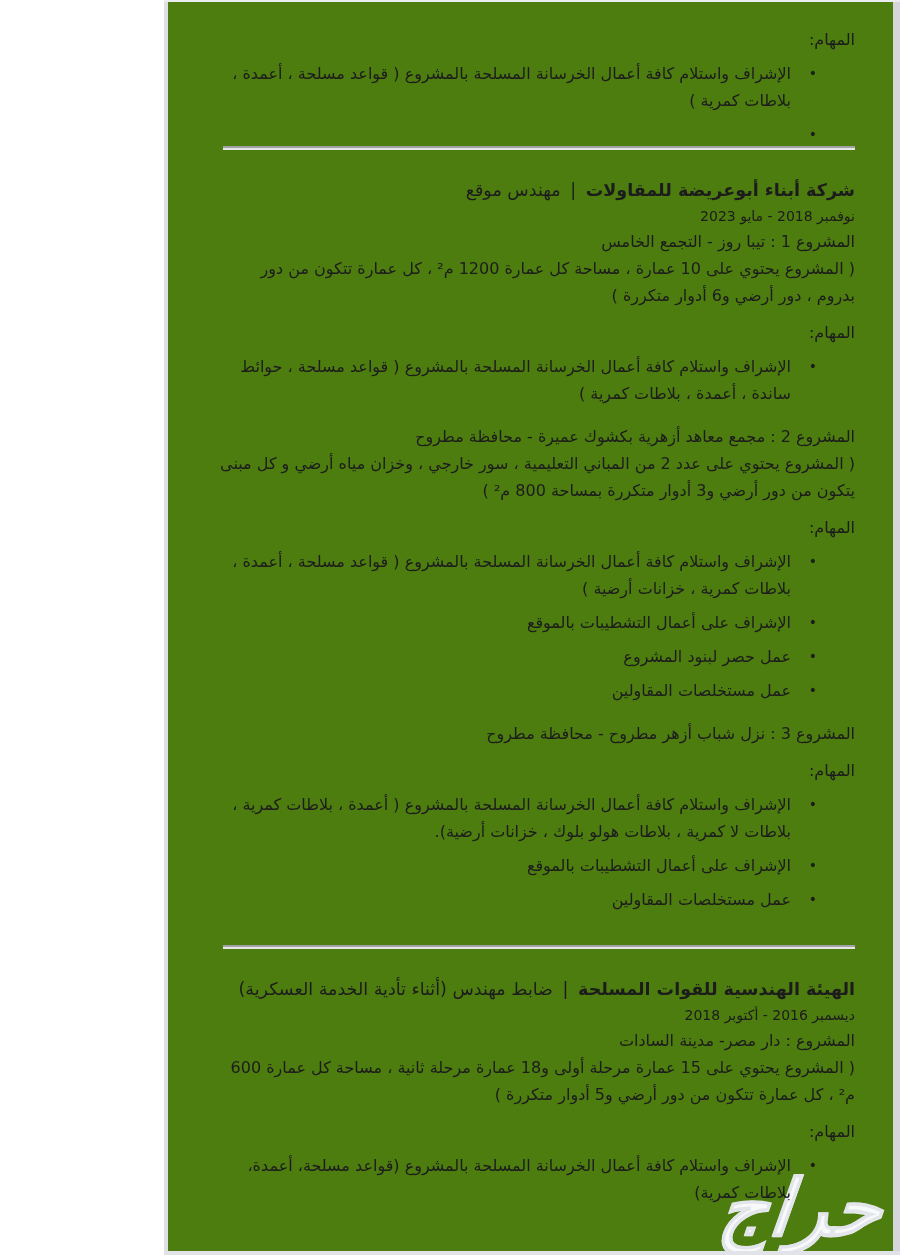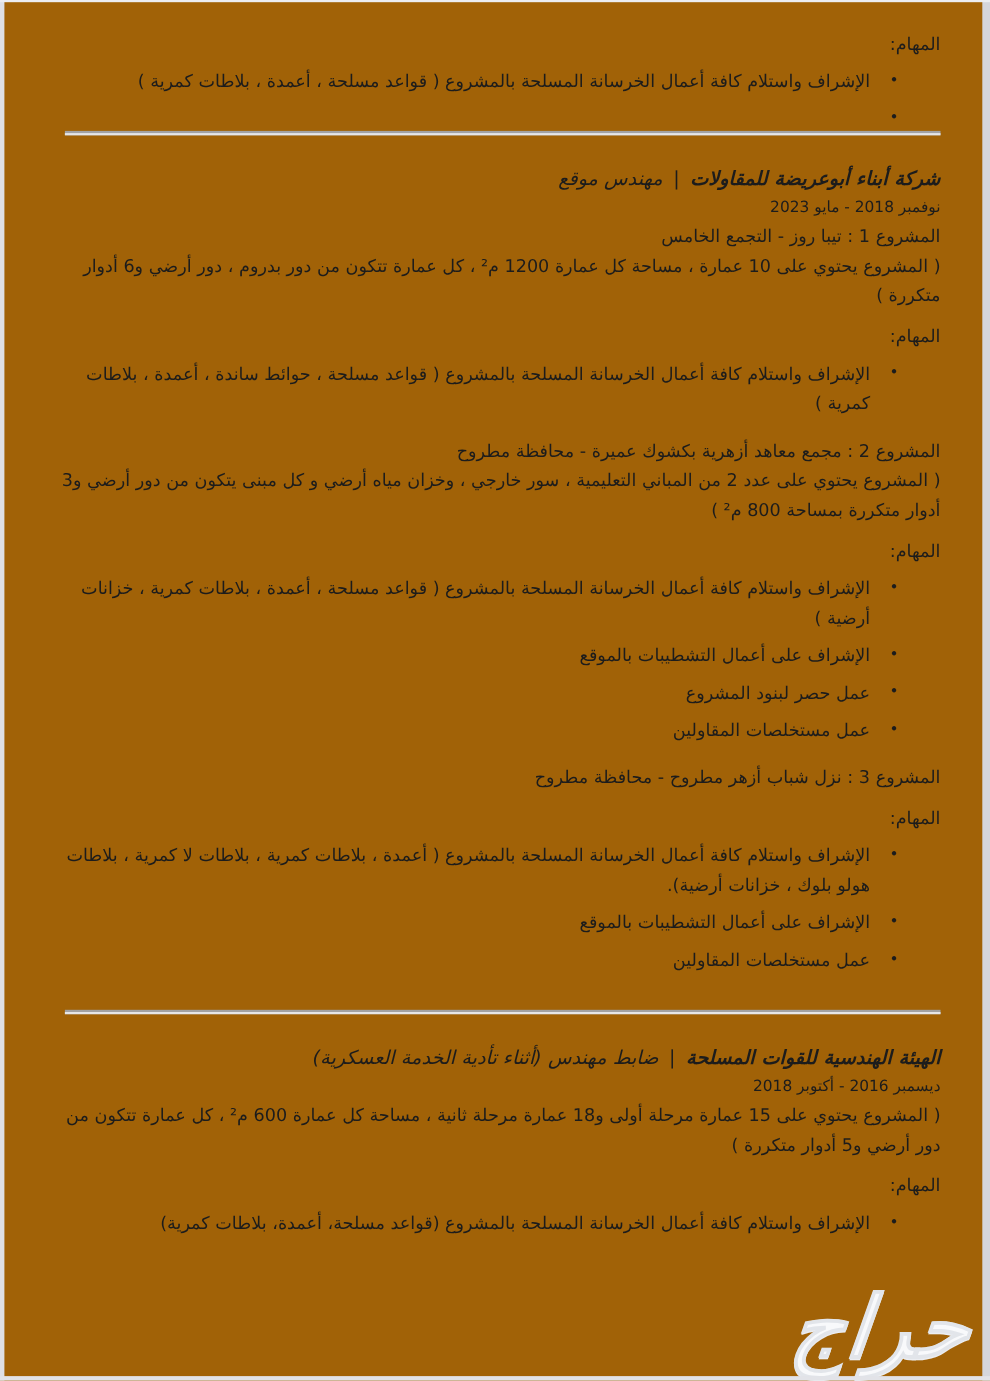--- a/index.html
+++ b/index.html
@@ -5,21 +5,21 @@
   * { margin: 0; padding: 0; box-sizing: border-box; }
   html, body { width: 900px; height: 1255px; }
   body {
     background: #ffffff;
     font-family: "DejaVu Sans", sans-serif;
     color: #1c1c1c;
     position: relative;
     overflow: hidden;
     direction: rtl;
   }
-  .page { position: relative; width: 900px; height: 1255px; background: #a16207; }
+  .page { position: relative; width: 736px; height: 1255px; background: #4d7c0f; }
   
   .edge { position: absolute; background: #d9dade; z-index: 5; }
   .edge-left  { left: 0; top: 0; bottom: 0; width: 4px; background: #dfe0e5; }
   .edge-right { right: 0; top: 0; bottom: 0; width: 7px; background: #d5d6dc; }
   .edge-top   { left: 0; right: 0; top: 0; height: 2px; background: #eceDF1; }
   .edge-bottom{ left: 0; right: 0; bottom: 0; height: 4px; background: #e2e3e8; }
 
   .content {
     position: relative;
     margin: 0 45px 0 55px; 
@@ -41,21 +41,21 @@
     top: 0;
     font-size: 14px;
   }
   .divider {
     height: 4px;
     background: #a2a2a4;
     border: 0;
     border-bottom: 2px solid #e6e6e8;
     margin: 32px 0 26px 4px;
   }
-  .exp-heading { font-size: 17.5px; line-height: 29px; font-weight: 400; font-style: italic; }
+  .exp-heading { font-size: 17.5px; line-height: 29px; font-weight: 400; }
   .exp-heading .company { font-weight: 700; }
   .exp-heading .sep { padding: 0 4px; color: #1c1c1c; font-weight: 400; }
   .exp-dates { font-size: 14px; line-height: 23px; }
   .project { }
   .watermark {
     position: absolute;
     right: 18px;
     bottom: 2px;
     z-index: 1;
     font-size: 78px;
@@ -164,20 +164,21 @@
 
     <section>
       <div class="exp-heading">
         <span class="company">الهيئة الهندسية للقوات المسلحة</span>
         <span class="sep">|</span>
         <span class="role">ضابط مهندس (أثناء تأدية الخدمة العسكرية)</span>
       </div>
       <div class="exp-dates">ديسمبر 2016 - أكتوبر 2018</div>
 
       <div class="project">
+        <div>المشروع : دار مصر- مدينة السادات</div>
         <div>( المشروع يحتوي على 15 عمارة مرحلة أولى و18 عمارة مرحلة ثانية ، مساحة كل عمارة 600 م² ، كل عمارة تتكون من دور أرضي و5 أدوار متكررة )</div>
         <div class="tasks-label">المهام:</div>
         <ul class="tasks">
           <li>
             <span class="dot">•</span>
             <span>الإشراف واستلام كافة أعمال الخرسانة المسلحة بالمشروع (قواعد مسلحة، أعمدة، بلاطات كمرية)</span>
           </li>
 
         </ul>
       </div>

